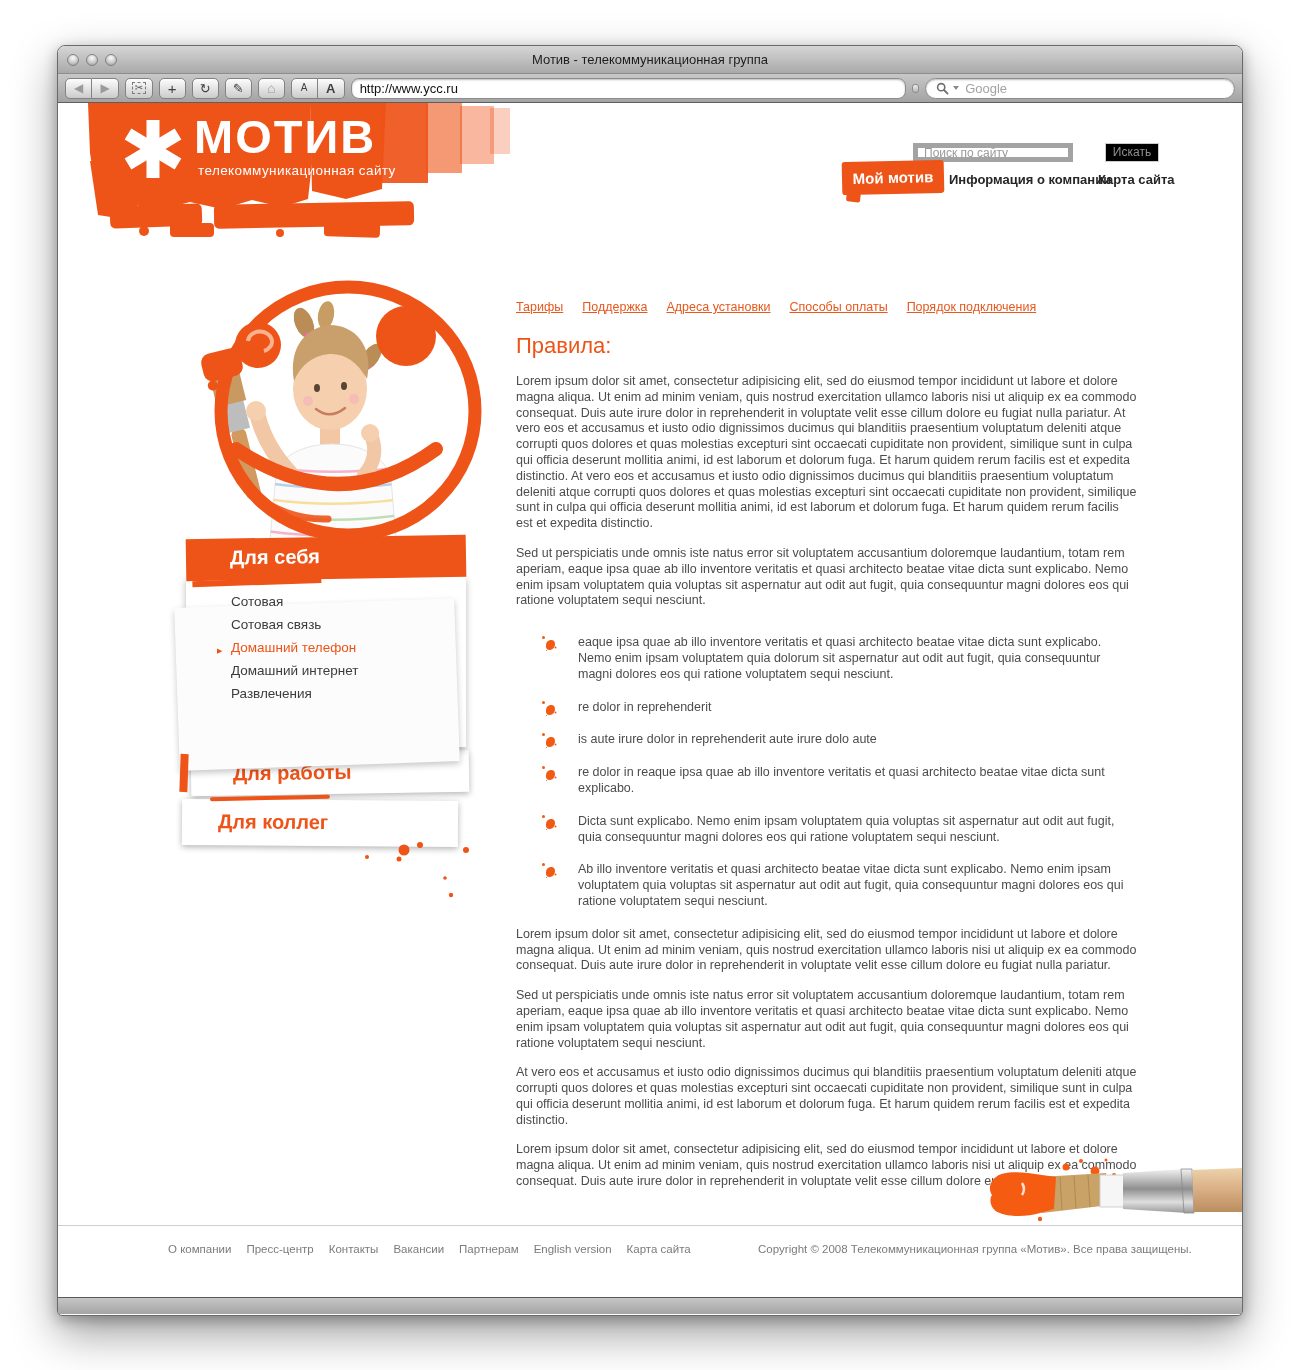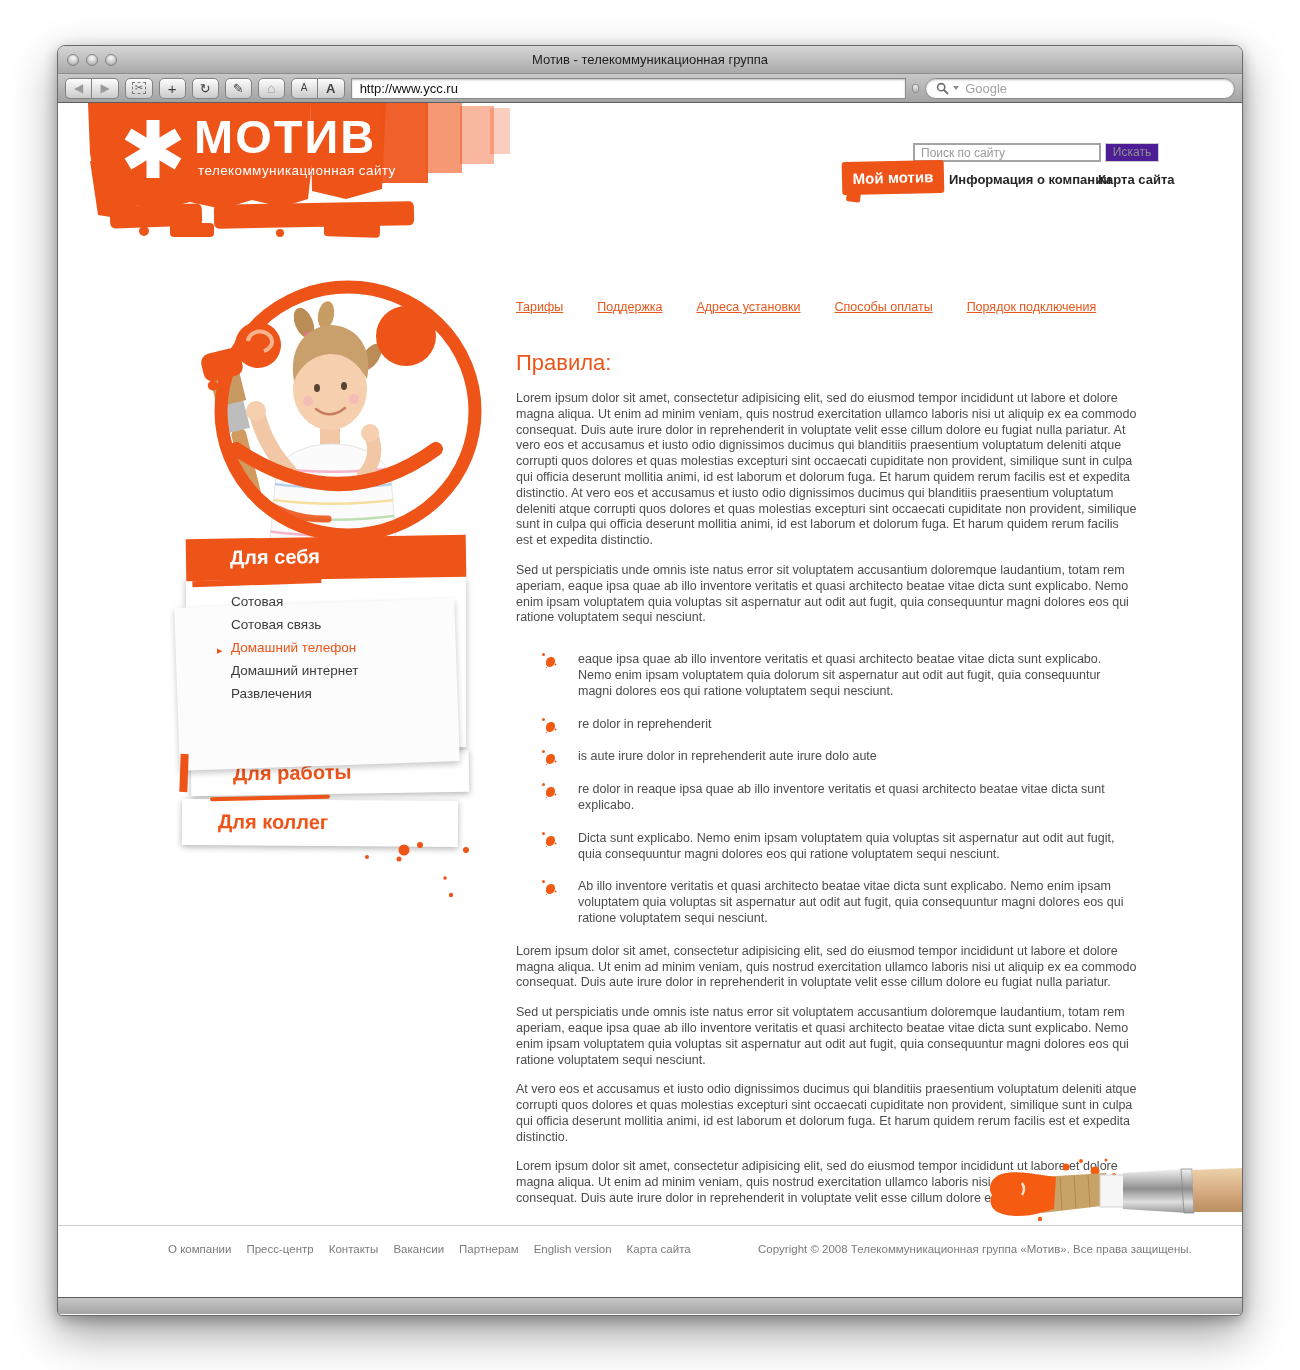--- a/index.html
+++ b/index.html
@@ -43,21 +43,21 @@
     border:1px solid #828282; border-radius:5px;
     display:flex; align-items:center; justify-content:center;
     font-size:12px; color:#3f3f3f; line-height:1;
   }
   .tb-group .tb-btn:first-child { border-radius:5px 0 0 5px; }
   .tb-group .tb-btn:last-child  { border-radius:0 5px 5px 0; border-left:none; }
   .glyph-dim { color:#9b9b9b; }
   .snap-box { border:1px dashed #7c7c7c; padding:0 2px; font-size:10px; color:#555; }
   .a-small { font-size:10px; } .a-big { font-size:13px; font-weight:bold; }
   .url-field {
-    width:586px; height:21px; background:#fff; border:1px solid #8d8d8d; border-radius:0;
+    width:586px; height:21px; background:#fff; border:1px solid #8d8d8d; border-radius:8px;
     font-size:13px; color:#111; padding:0 8px; outline:none;
     box-shadow:inset 0 1px 2px rgba(0,0,0,.28);
     font-family:"Liberation Sans", sans-serif;
   }
   .nub {
     width:7px; height:9px; border-radius:3px;
     background:linear-gradient(#efefef,#b5b5b5); border:1px solid #8d8d8d;
   }
   .google-field {
     width:326px; height:21px; background:#fff; border:1px solid #8d8d8d; border-radius:11px;
@@ -83,28 +83,28 @@
 
   .splash-svg { position:absolute; left:16px; top:0; }
   .logo { position:absolute; left:64px; top:10px; color:#fff; z-index:3; }
   .logo-row { display:flex; align-items:flex-start; }
   .logo-mark { margin-top:4px; }
   .logo-text { margin-left:10px; }
   .logo-title { font-size:47px; font-weight:bold; letter-spacing:2px; line-height:1; }
   .logo-sub { font-size:13.5px; letter-spacing:.4px; margin:3px 0 0 4px; }
 
   .site-search-input {
-    position:absolute; left:855px; top:40px; width:188px; height:19px;
-    border:2px solid #a3a3a3; font-size:12px; color:#555; padding:0 6px; outline:none;
+    position:absolute; left:855px; top:40px; width:160px; height:19px;
+    border:5px solid #a3a3a3; font-size:12px; color:#555; padding:0 6px; outline:none;
     font-family:"Liberation Sans", sans-serif;
   }
   .site-search-input::placeholder { color:#9a9a9a; }
   .site-search-btn {
     position:absolute; left:1047px; top:40px; width:54px; height:19px;
-    background:#4c1d95; border:1px solid #cccccc; color:#8f8f8f; font-size:12px;
+    background:#000000; border:1px solid #cccccc; color:#8f8f8f; font-size:12px;
     text-align:center; line-height:17px;
   }
   .nav-badge {
     position:absolute; left:784px; top:58px; width:102px; height:33px;
     background:#ee5318; border-radius:3px; transform:rotate(-1.3deg);
     display:flex; align-items:center; justify-content:center;
   }
   .nav-badge::after {
     content:""; position:absolute; left:4px; bottom:-7px; width:14px; height:10px;
     background:#ee5318; transform:rotate(8deg); border-radius:2px;
@@ -146,21 +146,21 @@
   .card-coll { left:124px; top:697px; width:276px; height:46px; transform:rotate(0.4deg); }
   .paper-card span { display:block; color:#ee5318; font-weight:bold; font-size:20px; }
   .card-work span { padding:9px 0 0 42px; }
   .card-coll span { padding:11px 0 0 36px; }
   .paint-mark-v { position:absolute; left:122px; top:651px; width:8px; height:38px; background:#ee5318; transform:rotate(2deg); z-index:5; }
   .paint-mark-h { position:absolute; left:152px; top:693px; width:120px; height:4px; background:#ee5318; transform:rotate(-1.2deg); z-index:5; border-radius:2px; }
   .splatter-svg { position:absolute; left:290px; top:730px; z-index:5; }
 
   
   .main-col { position:absolute; left:458px; top:197px; width:622px; color:#4c4c4c; }
-  .links-row { display:flex; gap:34px; margin-bottom:36px; }
+  .links-row { display:flex; gap:19px; margin-bottom:19px; }
   .links-row a { color:#e8571c; font-size:12.5px; text-decoration:underline; }
   .page-heading { color:#ee5318; font-size:22px; font-weight:normal; margin:0 0 15px 0; }
   .main-col p { font-size:12.5px; line-height:15.8px; margin:0 0 14px 0; }
   .gap-lg { margin-bottom:26px !important; }
   .bullets { margin:22px 0 6px 0; }
   .bullet { position:relative; padding-left:62px; margin-bottom:17px; font-size:12.5px; line-height:15.8px; }
   .splat { position:absolute; left:26px; top:1px; width:18px; height:18px; }
   .splat::before {
     content:""; position:absolute; left:4px; top:4px; width:9px; height:10px;
     border-radius:55% 45% 60% 40%; background:#f05a12;

